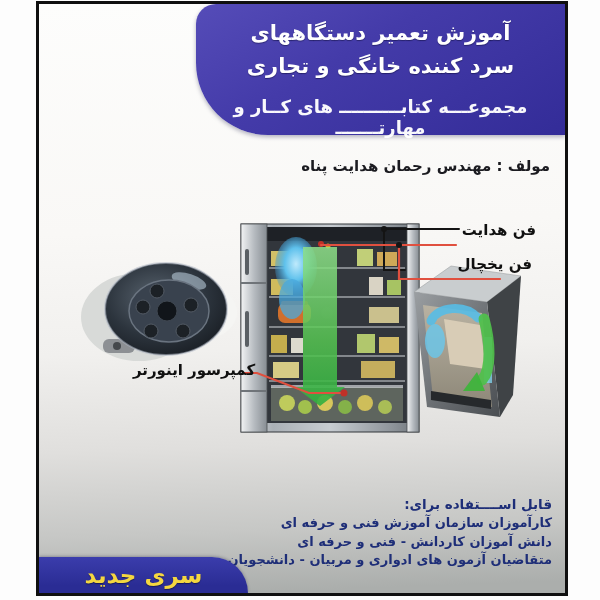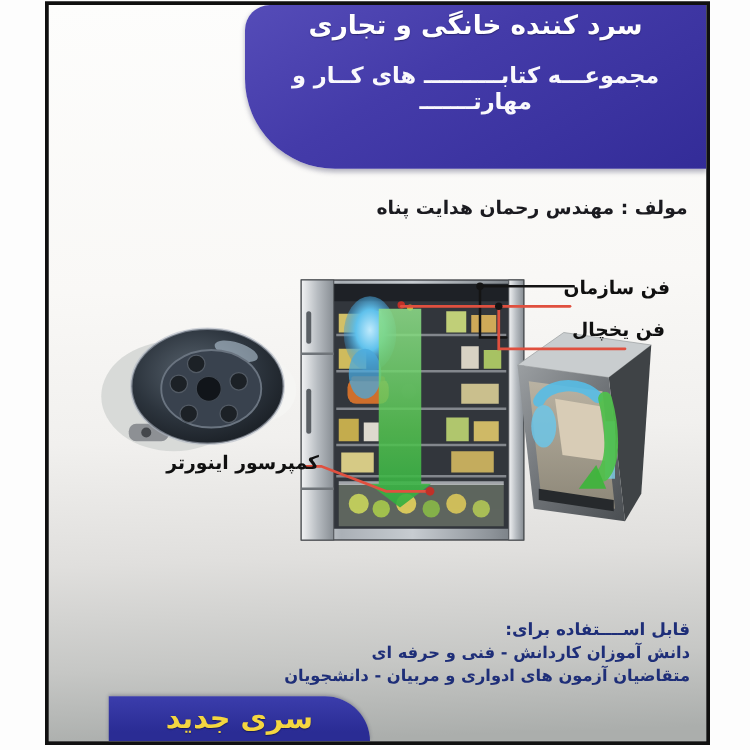--- a/index.html
+++ b/index.html
@@ -40,31 +40,31 @@
     color:var(--audience-color,#1e2e78);font-weight:bold;margin-top:40px;
   }
   .audience .aud-head{font-size:13.5px;line-height:19px;}
   .audience .aud-item{font-size:13px;line-height:18.5px;}
   .badge{
     position:absolute;left:0;bottom:0;width:209px;height:36px;
     background:linear-gradient(180deg,#3b3dac 0%,var(--badge-bg,#2a2c94) 80%);
     border-radius:0 36px 0 0;
     display:flex;align-items:center;justify-content:center;
     box-shadow:0 -1px 3px rgba(30,30,60,.3);
-    margin-left:48px;
   }
   .badge span{color:var(--badge-text,#f4d640);font-size:23px;font-weight:bold;direction:rtl;text-shadow:0 1px 1px rgba(0,0,20,.45);}
 </style>
 </head>
 <body>
 
 <div class="page">
   <div class="cover">
 
     <div class="banner" dir="rtl">
+      <div class="t t1">آموزش تعمیر دستگاههای</div>
       <div class="t t2">سرد کننده خانگی و تجاری</div>
       <div class="series">مجموعـــه کتابــــــــــ های کــار و مهارتـــــــ</div>
     </div>
 
     <div class="author-name">مولف : مهندس رحمان هدایت پناه</div>
 
     <svg class="diagram" width="527" height="248" viewBox="0 0 527 248">
       <defs>
         <linearGradient id="steel" x1="0" y1="0" x2="1" y2="0">
           <stop offset="0" stop-color="#e4e6e8"></stop>
@@ -200,26 +200,27 @@
           <path d="M360,26 V60 H461" stroke="#e0503f" stroke-width="2.2"></path>
           <circle cx="360" cy="26" r="3" fill="#141414" stroke="none"></circle>
         </g>
         <g>
           <path d="M205,154 H218 L270,174 H305" stroke="#e0503f" stroke-width="2.2"></path>
           <circle cx="305" cy="174" r="3.5" fill="#c03028" stroke="none"></circle>
         </g>
       </g>
     </svg>
 
-    <div class="diag-label lbl-freezer-fan">فن سازمان</div>
+    <div class="diag-label lbl-freezer-fan">فن هدایت</div>
     <div class="diag-label lbl-fridge-fan">فن یخچال</div>
     <div class="diag-label lbl-compressor">کمپرسور اینورتر</div>
 
     <div class="audience">
       <div class="aud-head">قابل اســــتفاده برای:</div>
+      <div class="aud-item">کارآموزان سازمان آموزش فنی و حرفه ای</div>
       <div class="aud-item">دانش آموزان کاردانش - فنی و حرفه ای</div>
       <div class="aud-item">متقاضیان آزمون های ادواری و مربیان - دانشجویان</div>
     </div>
 
     <div class="badge">
       <span>سری جدید</span>
     </div>
 
   </div>
 </div>

